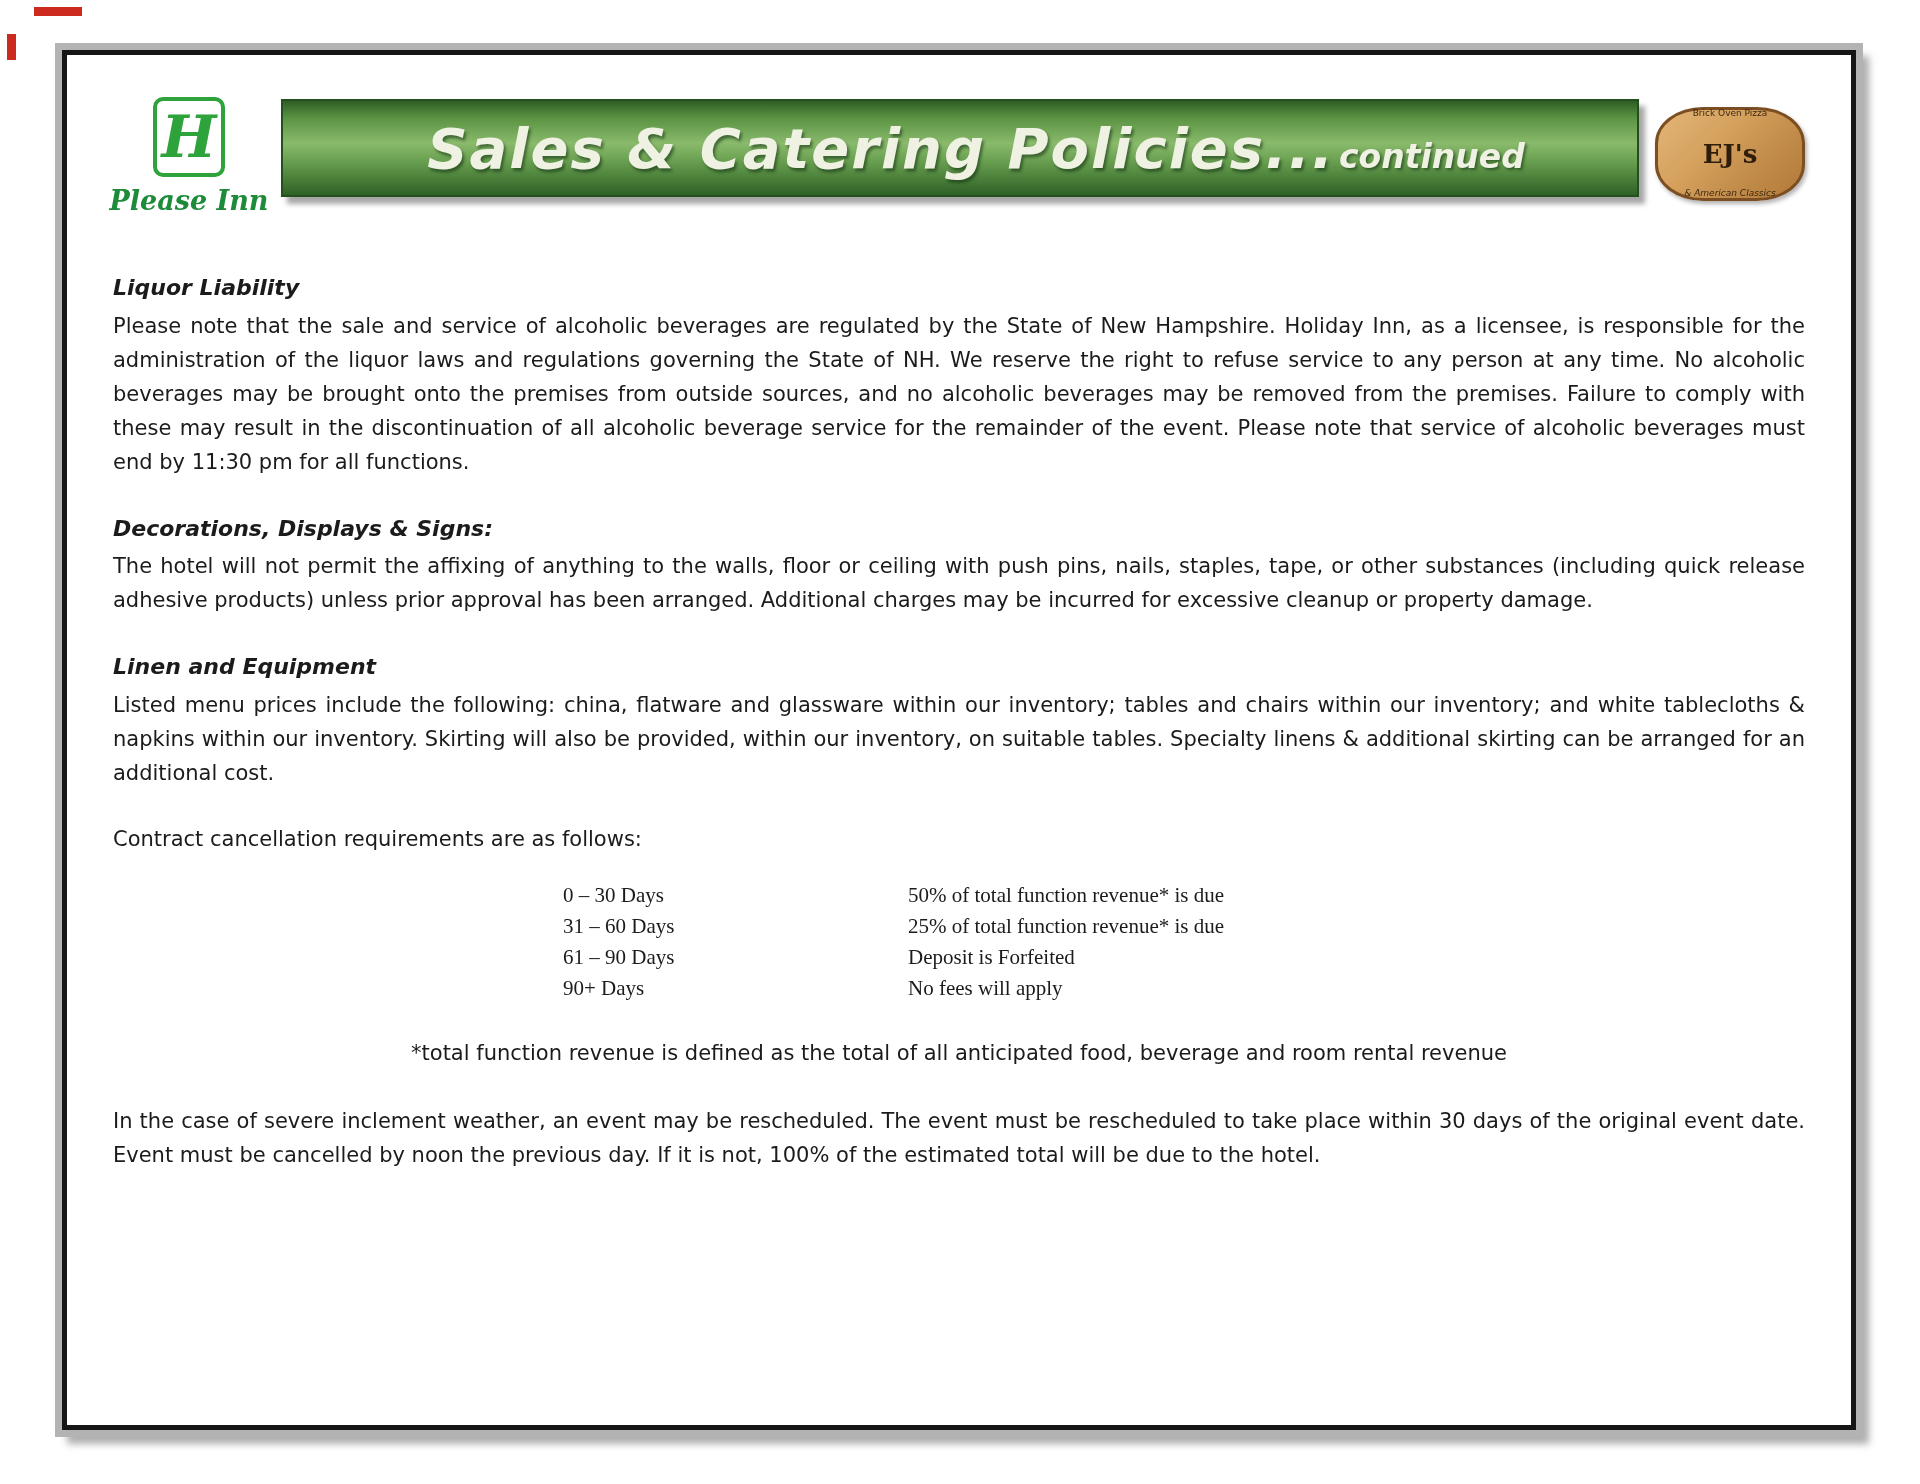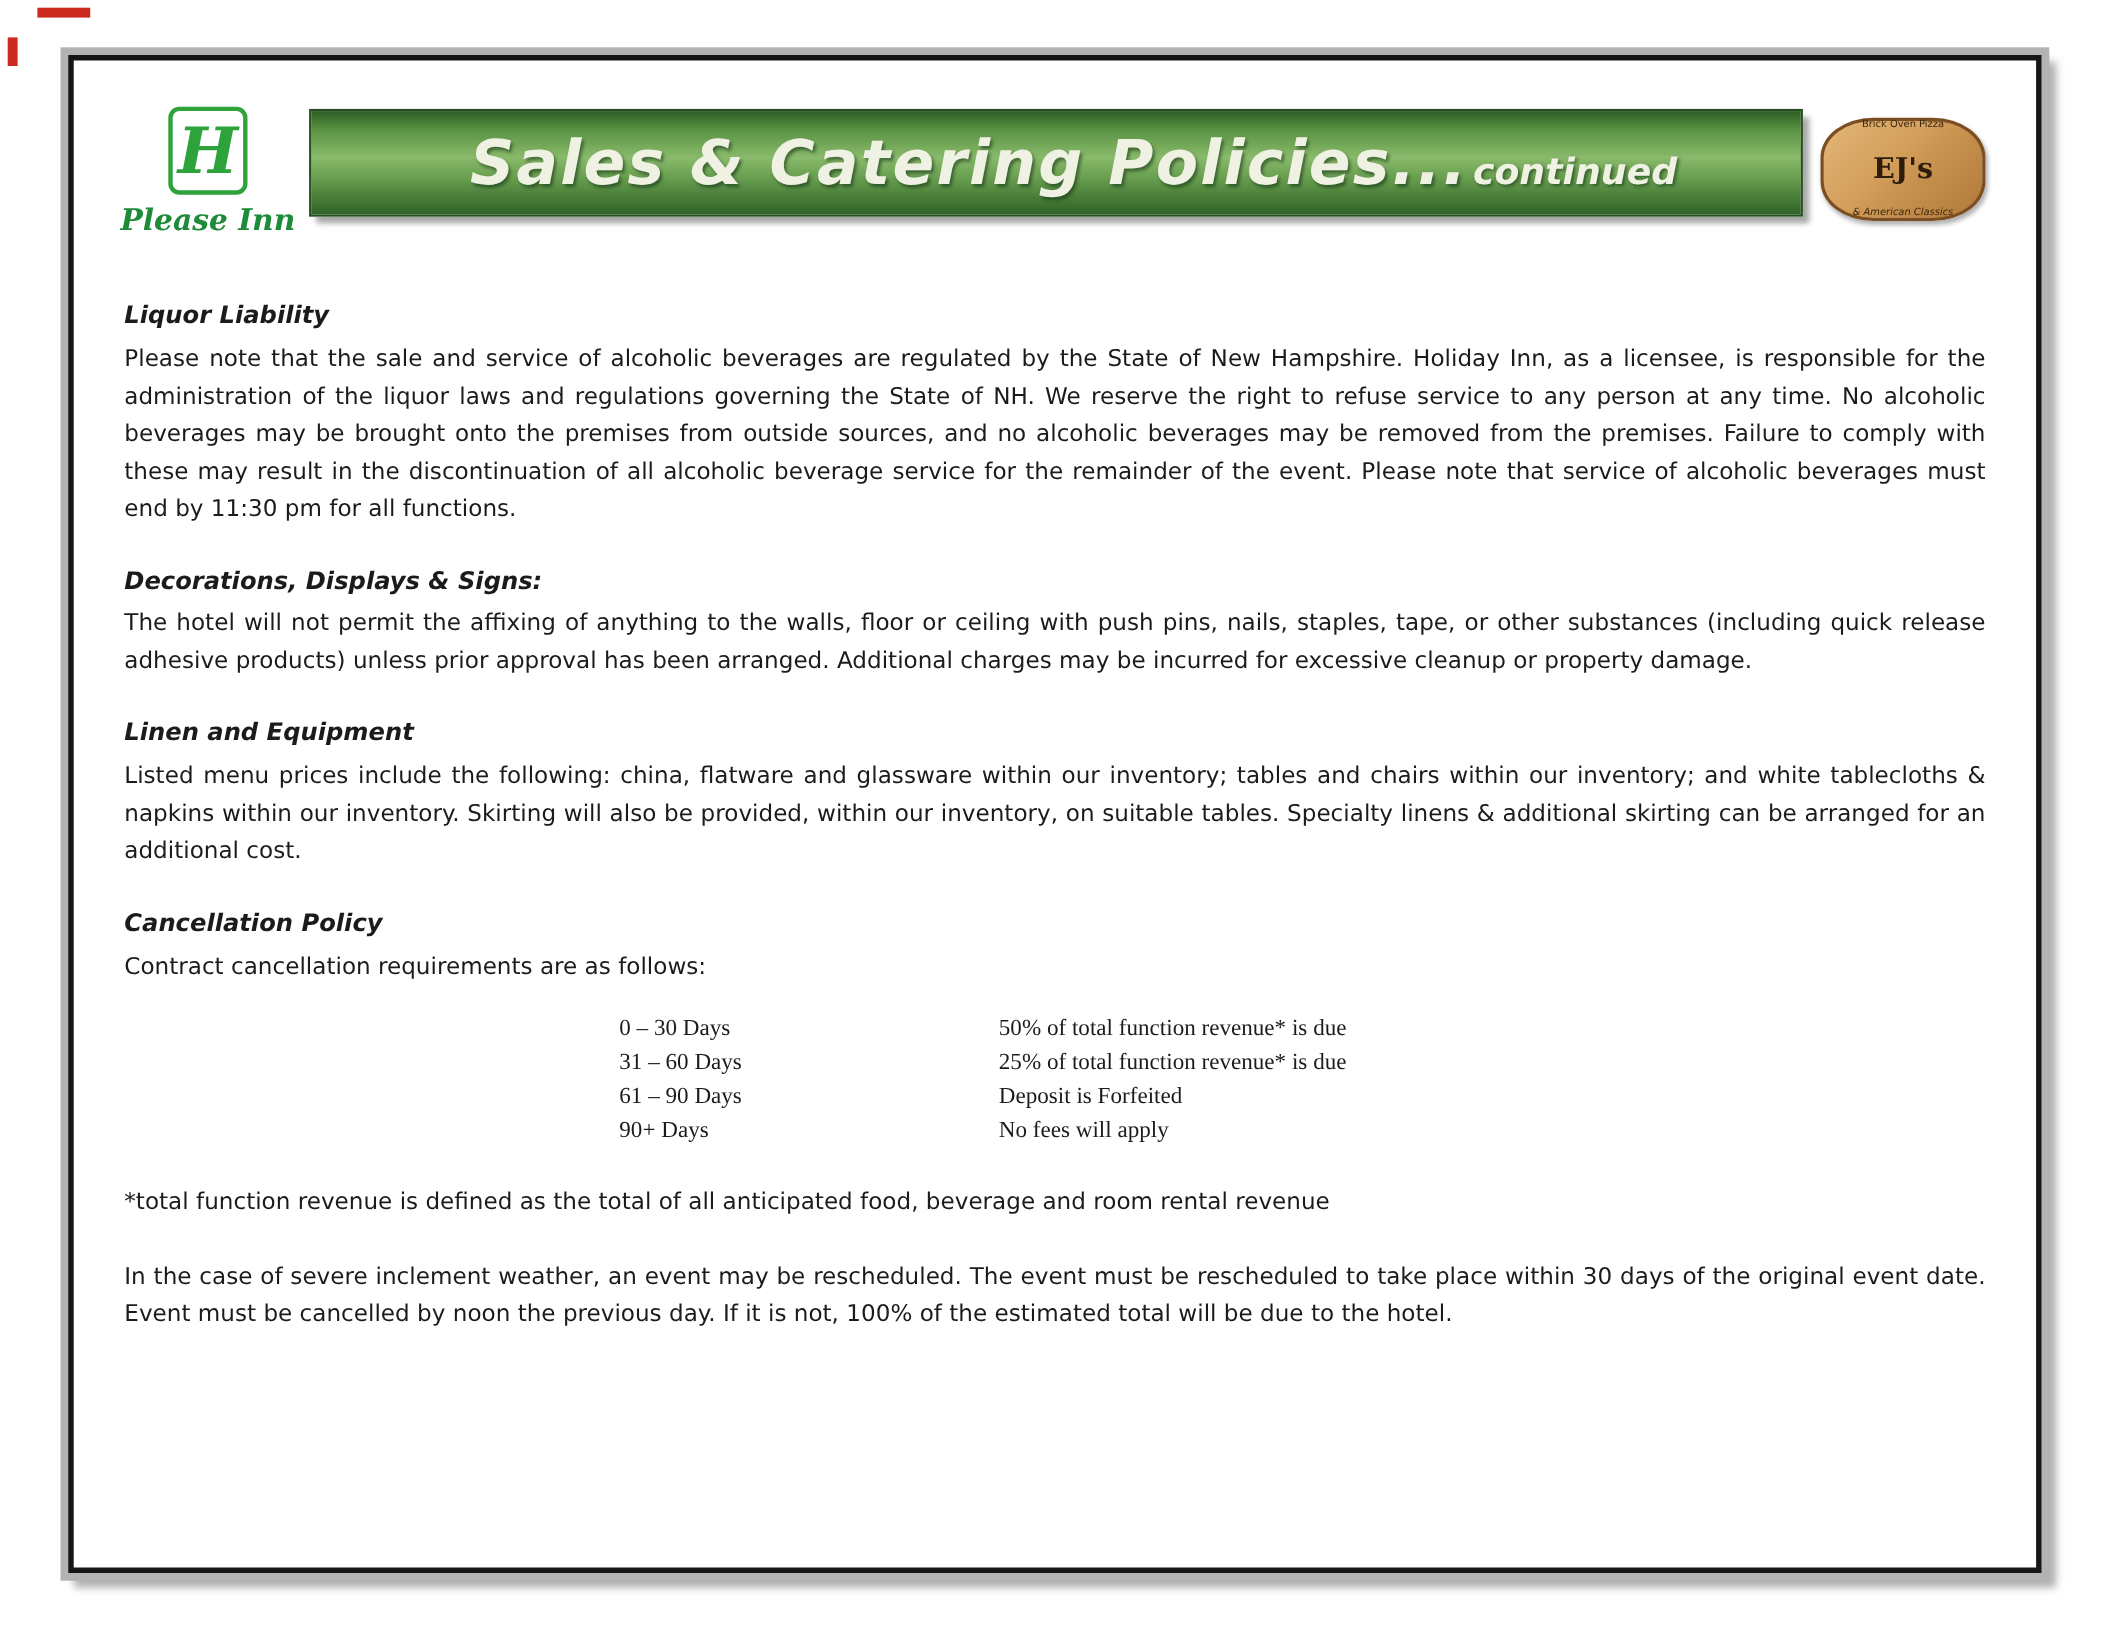--- a/index.html
+++ b/index.html
@@ -148,21 +148,21 @@
   .schedule {
     margin: 24px 0 0 450px;
     line-height: 1.48;
   }
   .sched-row { display: flex; font-family: Liberation Serif, serif; }
   .sched-period { width: 345px; flex: 0 0 345px; }
   .sched-fee { flex: 1 1 auto; }
 
   .footnote {
     margin-top: 32px;
-    text-align: left;
+    text-align: center;
   }
 
   .closing {
     margin-top: 34px;
     text-align: justify;
   }
 </style>
 </head>
 <body>
 
@@ -204,21 +204,20 @@
       <h2 class="section-heading">Decorations, Displays &amp; Signs:</h2>
       <p>The hotel will not permit the affixing of anything to the walls, floor or ceiling with push pins, nails, staples, tape, or other substances (including quick release adhesive products) unless prior approval has been arranged. Additional charges may be incurred for excessive cleanup or property damage.</p>
     </section>
 
     <section class="section">
       <h2 class="section-heading">Linen and Equipment</h2>
       <p>Listed menu prices include the following: china, flatware and glassware within our inventory; tables and chairs within our inventory; and white tablecloths &amp; napkins within our inventory. Skirting will also be provided, within our inventory, on suitable tables. Specialty linens &amp; additional skirting can be arranged for an additional cost.</p>
     </section>
 
     <section class="section">
-      <h2 class="section-heading">Cancellation Policy</h2>
       <p>Contract cancellation requirements are as follows:</p>
 
       <div class="schedule">
         <div class="sched-row">
           <span class="sched-period">0 – 30 Days</span>
           <span class="sched-fee">50% of total function revenue* is due</span>
         </div>
         <div class="sched-row">
           <span class="sched-period">31 – 60 Days</span>
           <span class="sched-fee">25% of total function revenue* is due</span>

